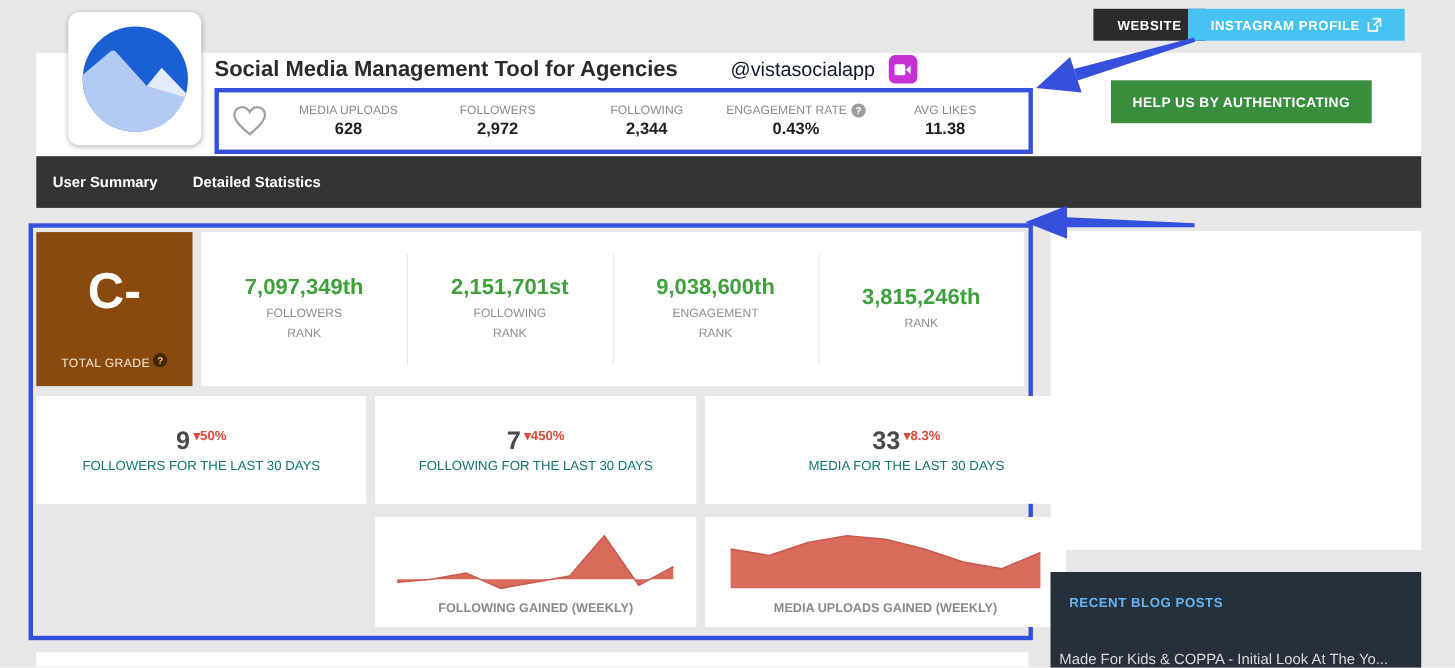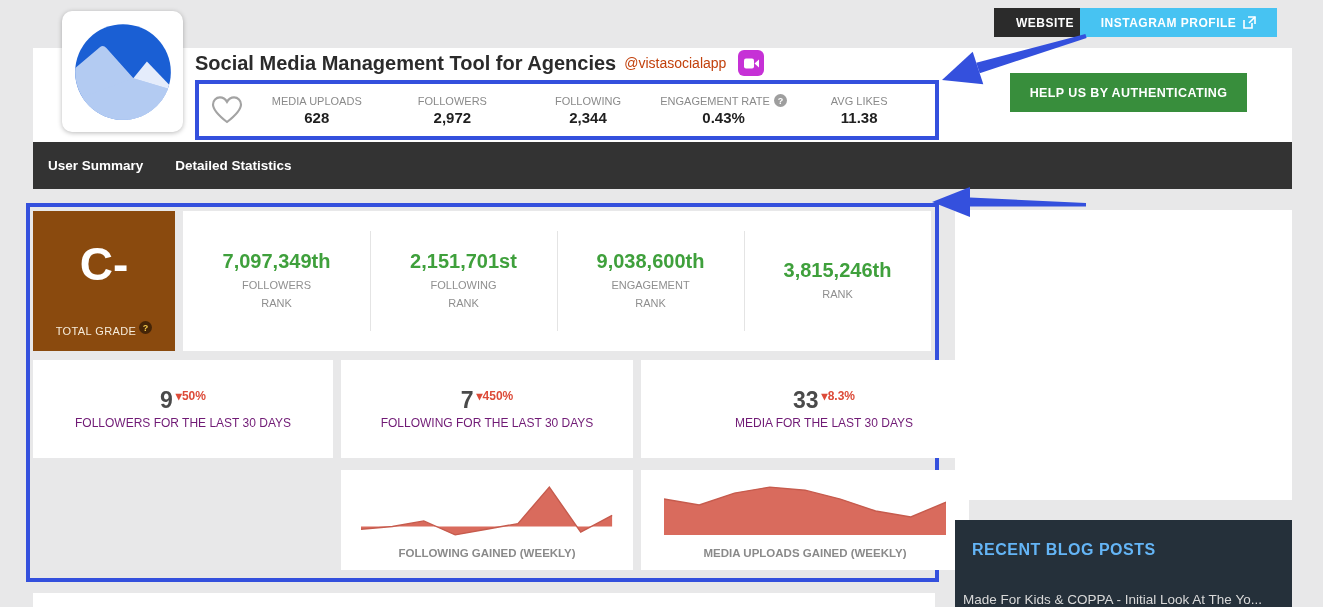--- a/index.html
+++ b/index.html
@@ -6,21 +6,21 @@
   body{font-family:"Liberation Sans", sans-serif;}
   .page{position:relative;width:1323px;height:607px;overflow:hidden;background:#e8e8e9;}
   .abs{position:absolute;}
 
   
   .header-band{left:33px;top:48px;width:1259px;height:94px;background:#ffffff;}
   .logo{left:62px;top:11px;width:121px;height:121px;background:#fff;border-radius:10px;
         box-shadow:0 1px 5px rgba(0,0,0,.28);display:flex;align-items:center;justify-content:center;}
   .title-row{left:195px;top:50px;display:flex;align-items:center;gap:8px;white-space:nowrap;}
   .page-title{font-size:20px;font-weight:700;color:#2b2b2b;}
-  .handle{font-size:14px;color:#c2410c;}
+  .handle{font-size:18px;color:#0f172a;margin-left:40px;}
   .cam-badge{width:26px;height:26px;border-radius:6px;background:#c631d6;display:flex;align-items:center;justify-content:center;margin-left:4px;}
 
   .stats-box{left:195px;top:80px;width:744px;height:60px;border:4px solid #3450dd;background:#fff;
              box-sizing:border-box;display:flex;align-items:center;padding:0 8px 0 12px;}
   .heart-wrap{margin-right:6px;display:flex;align-items:center;}
   .stat-col{flex:1;text-align:center;padding:0 4px;}
   .stat-label{font-size:11px;color:#8a8a8a;display:flex;align-items:center;justify-content:center;gap:4px;white-space:nowrap;}
   .stat-value{font-size:15px;font-weight:700;color:#1f1f1f;margin-top:2px;}
   .help-badge{display:inline-flex;width:13px;height:13px;border-radius:50%;background:#9e9e9e;color:#fff;
               font-size:9px;font-weight:700;align-items:center;justify-content:center;}
@@ -45,31 +45,31 @@
   .ranks-card{left:183px;top:211px;width:748px;height:140px;background:#fff;display:flex;}
   .rank-col{flex:1;position:relative;display:flex;flex-direction:column;justify-content:center;text-align:center;}
   .rank-col + .rank-col::before{content:'';position:absolute;left:0;top:20px;bottom:20px;width:1px;background:#e4e4e4;}
   .rank-value{font-size:20px;font-weight:700;color:#3fa03c;}
   .rank-label{font-size:11px;color:#8f8f8f;line-height:1.6;margin-top:4px;}
 
   .period-card{top:360px;height:98px;background:#fff;display:flex;flex-direction:column;align-items:center;justify-content:center;}
   .period-num-row{display:flex;align-items:flex-start;}
   .period-value{font-size:23px;font-weight:700;color:#4a4a4a;line-height:1;}
   .period-change{font-size:12px;font-weight:700;color:#dd4b39;margin-left:3px;margin-top:0;}
-  .period-label{font-size:12px;color:#701a75;margin-top:4px;}
+  .period-label{font-size:12px;color:#0f766e;margin-top:4px;}
 
   .chart-card{top:470px;height:100px;background:#fff;}
   .chart-card svg{position:absolute;left:7%;top:12px;width:86%;height:58px;}
   .chart-label{position:absolute;left:0;right:0;top:77px;text-align:center;font-size:11.5px;font-weight:700;color:#8a8a8a;}
   .card1{left:33px;width:300px;} .card2{left:341px;width:292px;} .card3{left:641px;width:290px;padding-left:38px;}
 
   
   .sidebar-ad{left:955px;top:210px;width:337px;height:290px;background:#fff;}
   .blog-box{left:955px;top:520px;width:337px;height:100px;background:#25303a;}
-  .blog-header{position:absolute;left:17px;top:21px;font-size:16px;font-weight:700;color:#64b5f6;letter-spacing:.5px;}
+  .blog-header{position:absolute;left:17px;top:21px;font-size:12px;font-weight:700;color:#64b5f6;letter-spacing:.5px;}
   .blog-link{position:absolute;left:8px;top:72px;font-size:13.5px;color:#d9d9d9;white-space:nowrap;cursor:pointer;}
 
   .bottom-strip{left:33px;top:593px;width:902px;height:14px;background:#fff;}
 
   .arrow1{left:938px;top:28px;width:150px;height:65px;}
   .arrow2{left:930px;top:185px;width:158px;height:34px;}
 </style>
 </head>
 <body>
 

